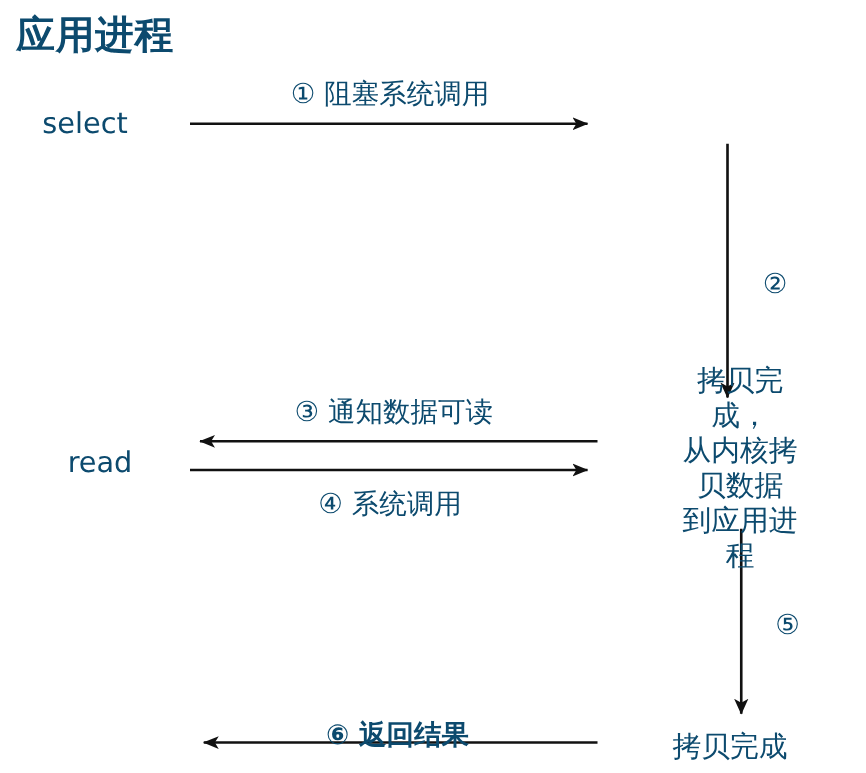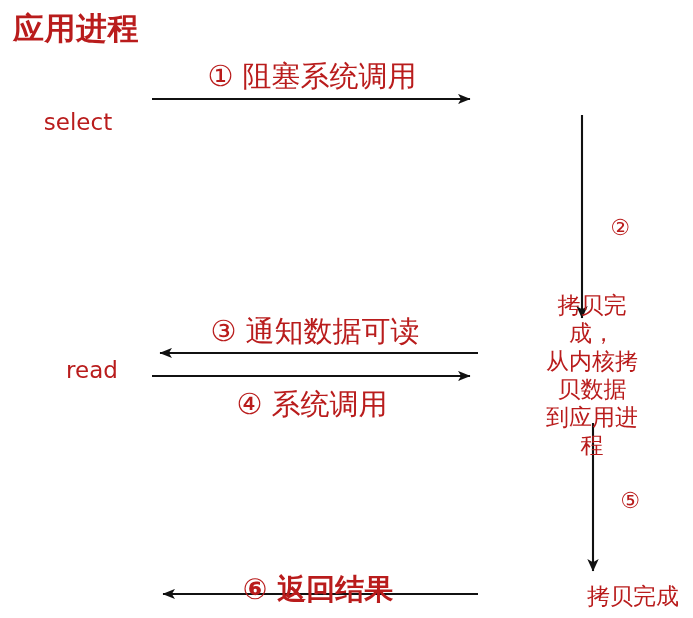--- a/index.html
+++ b/index.html
@@ -22,38 +22,38 @@
     position: absolute;
     left: 0;
     top: 0;
     width: 693px;
     height: 618px;
   }
   .lbl {
     position: absolute;
     white-space: nowrap;
     line-height: 1.18;
-    color: #b91c1c;
+    color: #0c4a6e;
   }
   .header {
     font-size: 31px;
     font-weight: bold;
     letter-spacing: 0.5px;
   }
   .node-text {
     font-size: 23px;
     font-weight: normal;
   }
   .mono-node {
     font-size: 23px;
     font-weight: normal;
     font-family: "DejaVu Sans", "Liberation Sans", sans-serif;
   }
   .arrow-label {
-    font-size: 29px;
+    font-size: 22px;
     font-weight: normal;
   }
   .step-badge {
     font-size: 22px;
     font-weight: normal;
   }
   .multi {
     white-space: pre-line;
     text-align: center;
     line-height: 1.22;
@@ -92,31 +92,31 @@
     <line x1="152" y1="376" x2="470" y2="376" stroke="#111111" stroke-width="2.1" marker-end="url(#arrowR)"></line>
 
     <line x1="593" y1="423" x2="593" y2="571" stroke="#111111" stroke-width="2.1" marker-end="url(#arrowD)"></line>
 
     <line x1="478" y1="594" x2="163" y2="594" stroke="#111111" stroke-width="2.1" marker-end="url(#arrowL)"></line>
   </svg>
 
   <div class="lbl header" style="left:13px; top:10px;">应用进程</div>
 
 
-  <div class="lbl mono-node center-xy" style="left:78px; top:100px;margin-top:23px;">select</div>
+  <div class="lbl mono-node center-xy" style="left:68px; top:100px;">select</div>
 
-  <div class="lbl mono-node center-xy" style="left:92px; top:371px;">read</div>
+  <div class="lbl mono-node center-xy" style="left:80px; top:371px;">read</div>
 
 
 
   <div class="lbl node-text multi center-xy" style="left:592px; top:375px;">拷贝完成，
 从内核拷贝数据
 到应用进程</div>
 
-  <div class="lbl node-text center-xy" style="left:633px; top:597px;font-family:Liberation Serif, serif;">拷贝完成</div>
+  <div class="lbl node-text center-xy" style="left:584px; top:597px;font-family:Liberation Serif, serif;">拷贝完成</div>
 
   <div class="lbl arrow-label center-xy" style="left:312px; top:76px;">① 阻塞系统调用</div>
 
   <div class="lbl step-badge center-xy" style="left:620px; top:228px;">②</div>
 
   <div class="lbl arrow-label center-xy" style="left:315px; top:331px;">③ 通知数据可读</div>
 
   <div class="lbl arrow-label center-xy" style="left:312px; top:404px;">④ 系统调用</div>
 
   <div class="lbl step-badge center-xy" style="left:630px; top:501px;">⑤</div>

